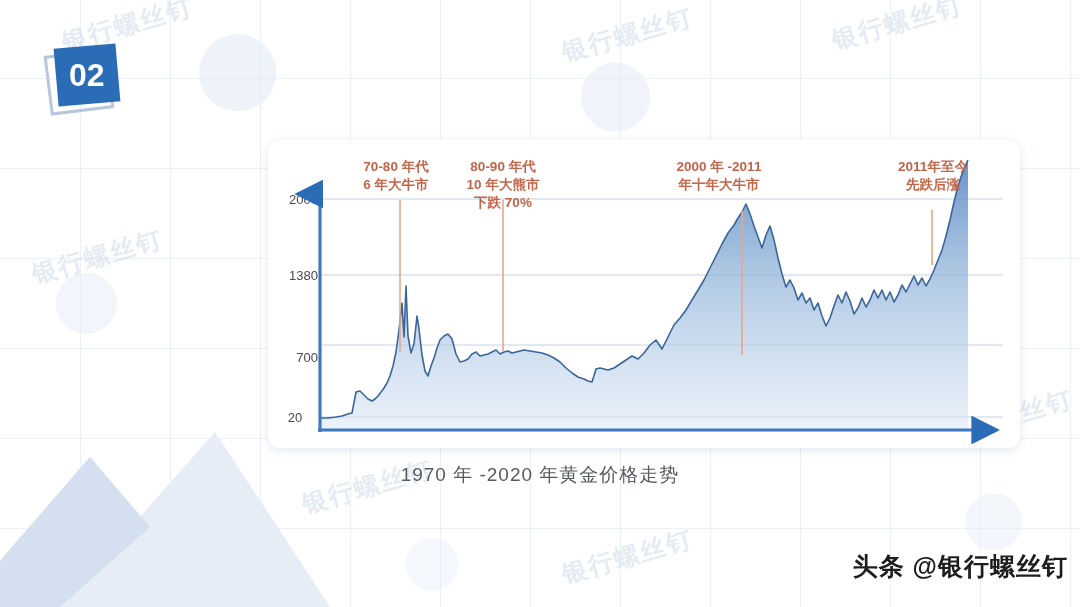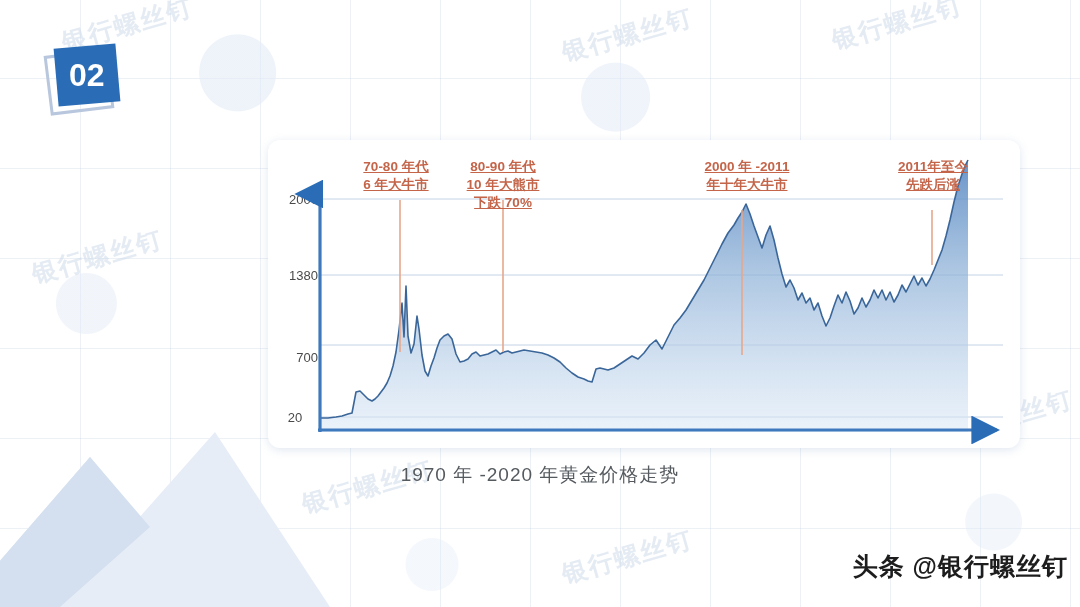--- a/index.html
+++ b/index.html
@@ -61,25 +61,25 @@
   
   #chart-card{
     position:absolute;left:268px;top:140px;width:752px;height:308px;
     background:#ffffff;border-radius:12px;
     box-shadow:0 2px 10px rgba(120,150,190,.22);
   }
   #chart-svg{position:absolute;left:268px;top:140px;}
   
   .annot{
     position:absolute;color:#c4654a;font-size:13.5px;line-height:18px;
-    text-align:center;white-space:nowrap;font-weight:700;text-decoration:underline;
+    text-align:center;white-space:nowrap;font-weight:700;
   }
   #annot-1{left:348px;top:158px;width:96px;}
   #annot-2{left:455px;top:158px;width:96px;}
-  #annot-3{left:688px;top:158px;width:118px;}
+  #annot-3{left:660px;top:158px;width:118px;}
   #annot-4{left:878px;top:158px;width:110px;}
   .ytick{
     position:absolute;color:#4a4a4a;font-size:13px;text-align:right;width:46px;
     font-family:"Liberation Sans",sans-serif;
   }
   #caption{
     position:absolute;left:0;top:462px;width:1080px;text-align:center;
     color:#555a5f;font-size:19px;letter-spacing:1px;
   }
   #watermark-brand{

